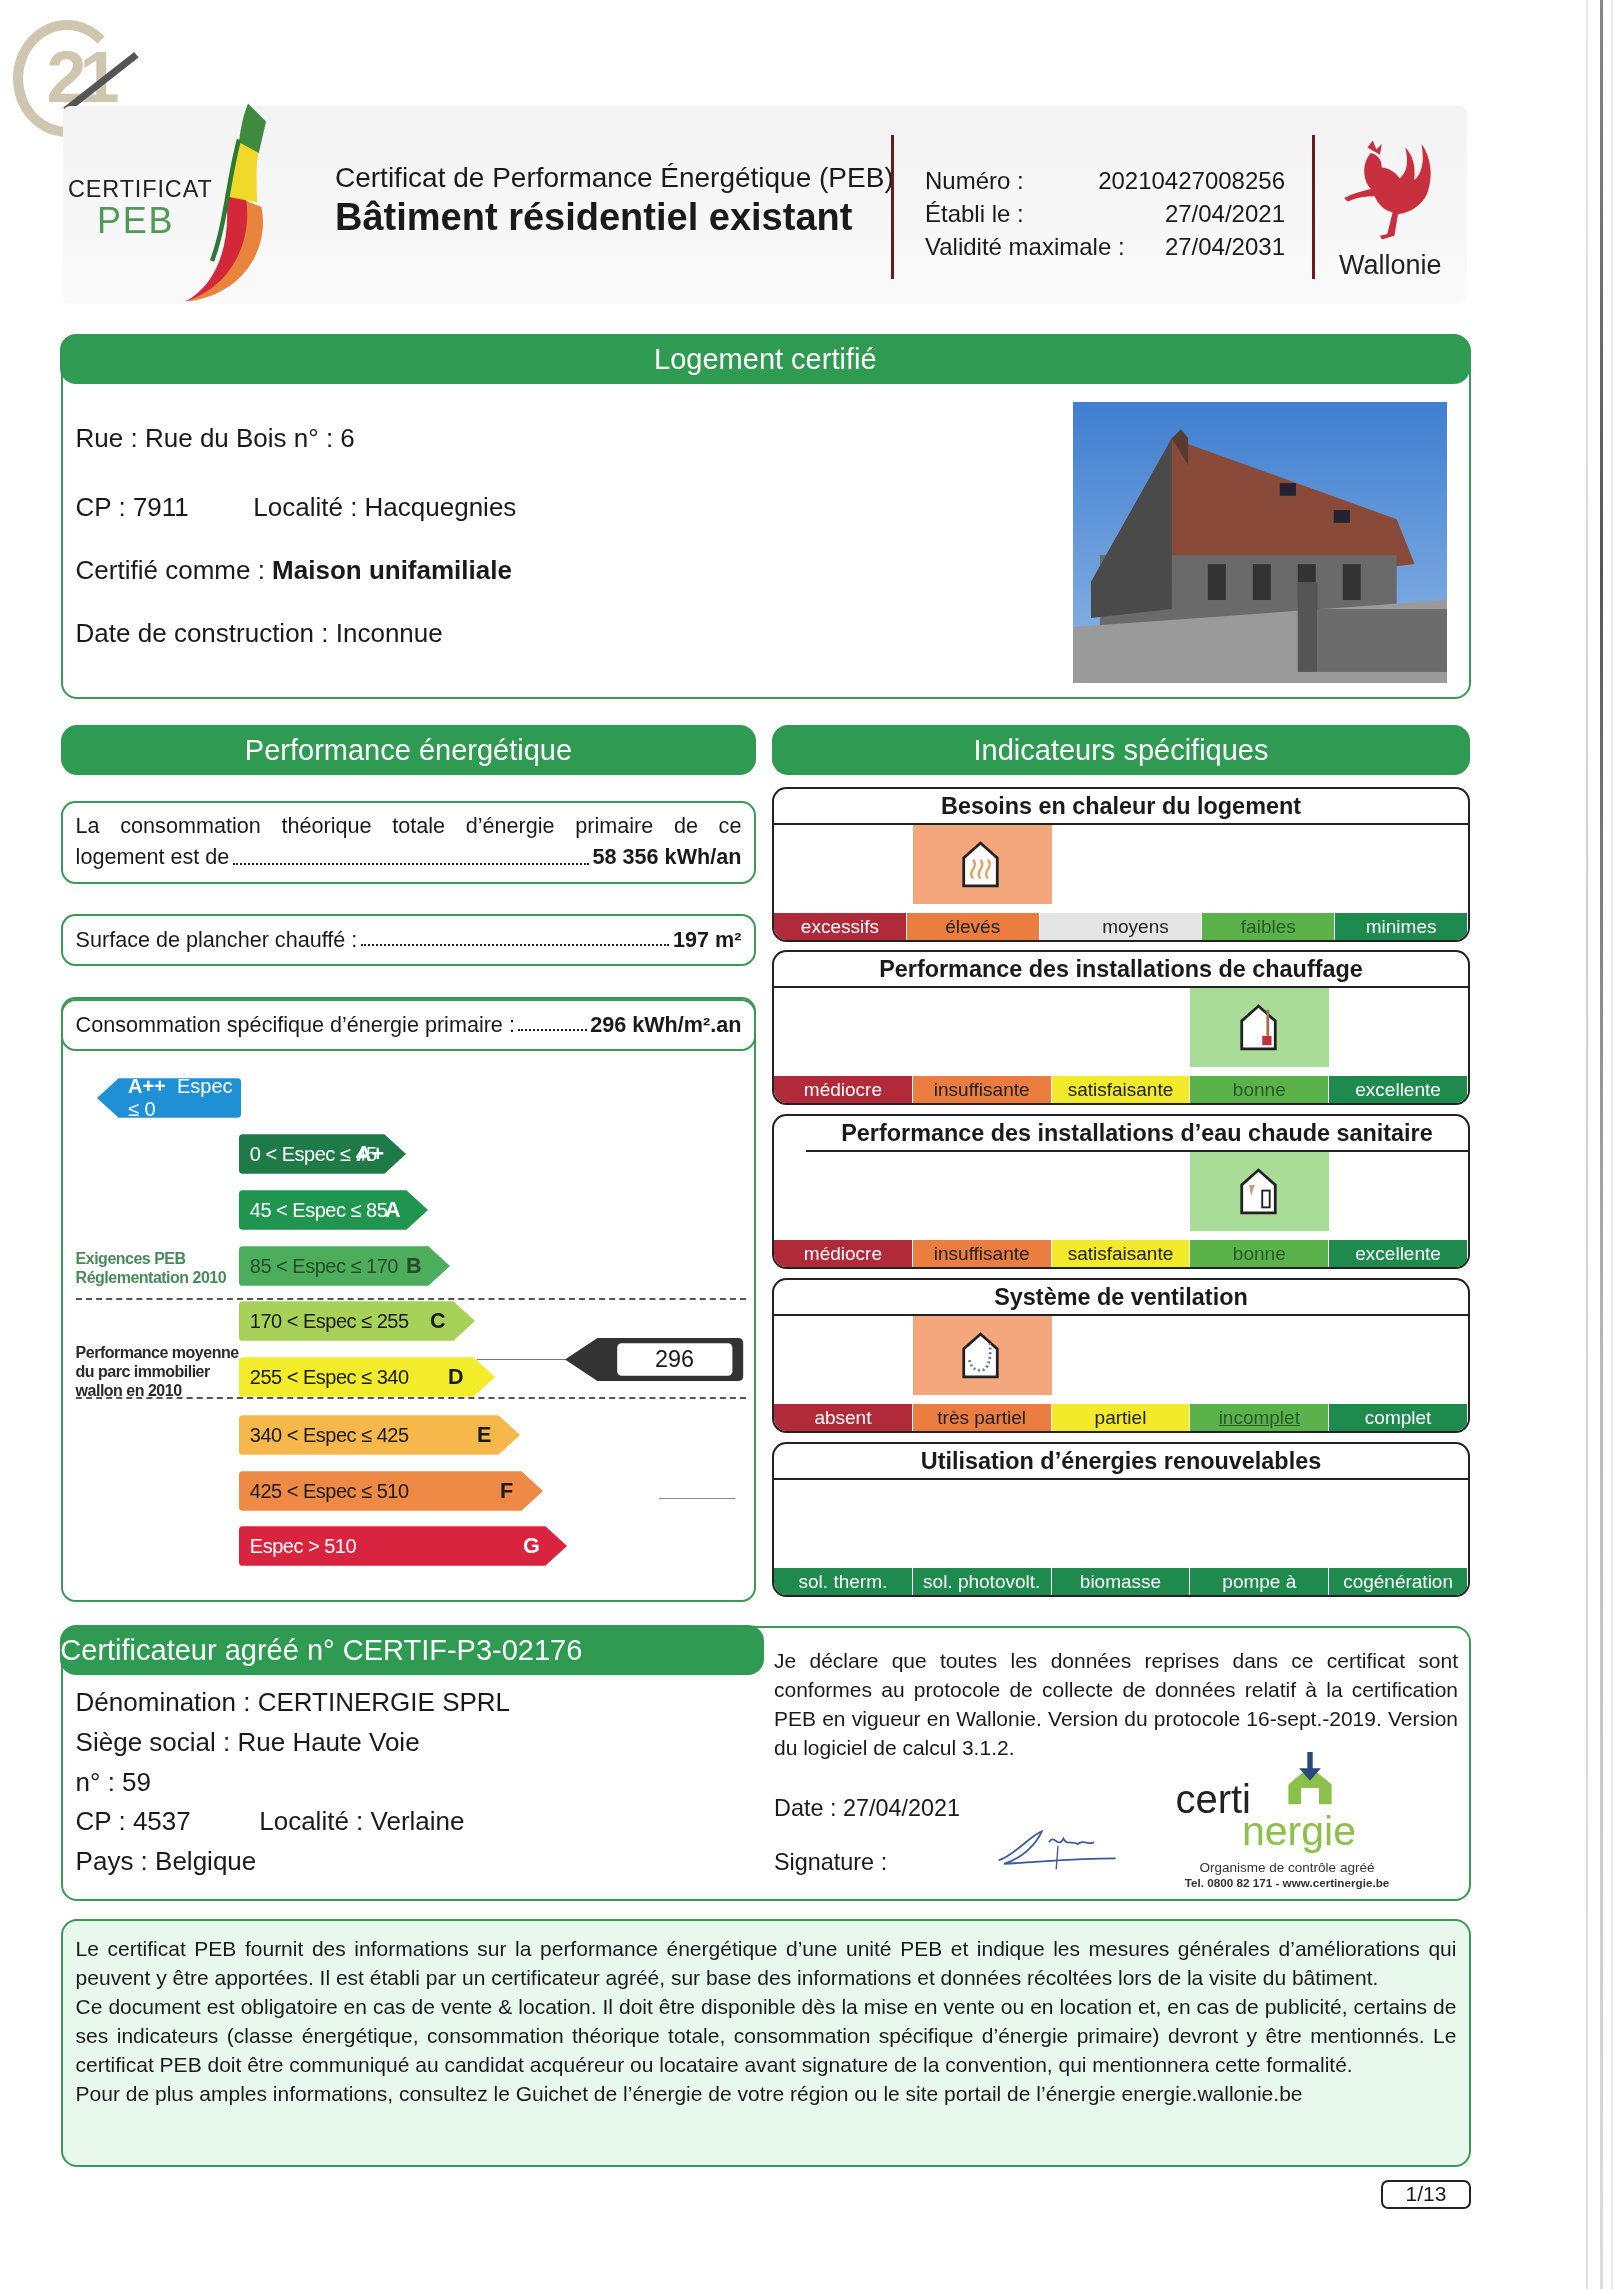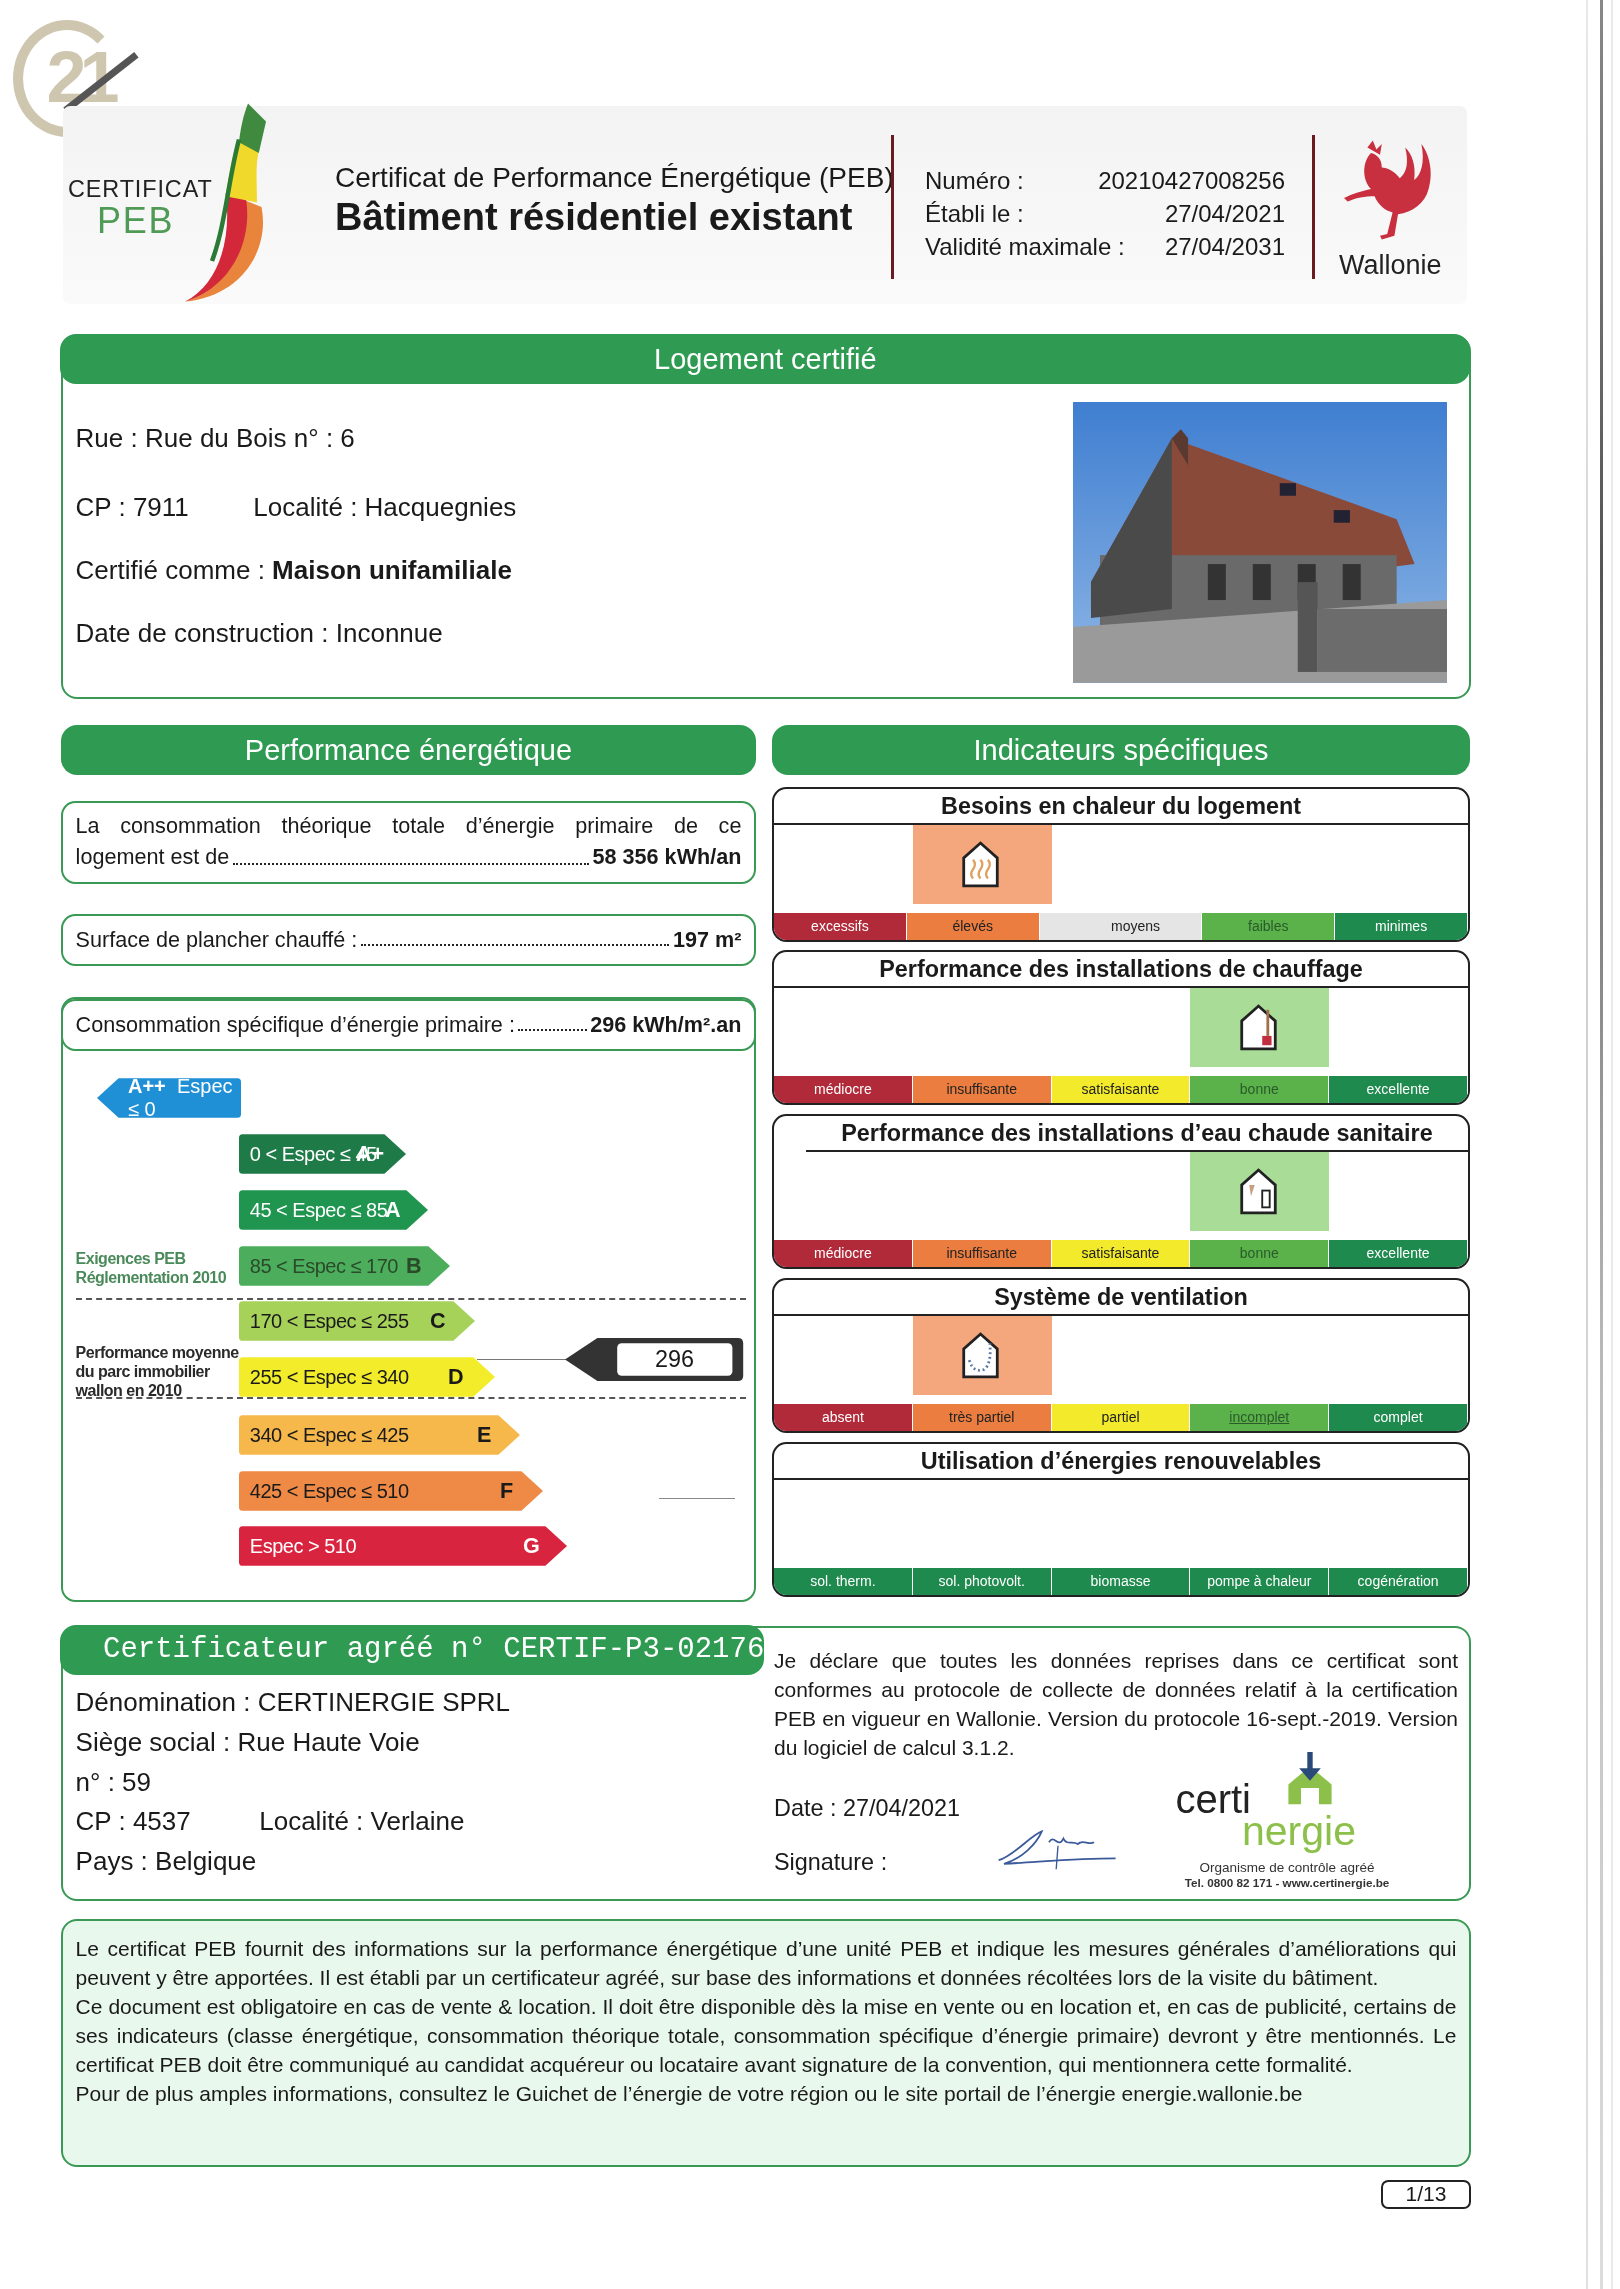--- a/index.html
+++ b/index.html
@@ -60,26 +60,26 @@
   .side-label { position: absolute; font-weight: bold; font-size: 16px; line-height: 19px; letter-spacing: -0.5px; }
   .dash-line { position: absolute; height: 0; border-top: 2.7px dashed #555; }
   .marker { position: absolute; }
 
   
   .ind { position: absolute; left: 772px; width: 698px; height: 155px; border: 2.7px solid #222; border-radius: 14.4px; overflow: hidden; background: #fff; }
   .ind .ttl { height: 36px; border-bottom: 2.7px solid #222; text-align: center; font-weight: bold; font-size: 23.4px; line-height: 34px; }
   .ind .cols { position: absolute; left: 0; top: 36px; right: 0; height: 79px; display: flex; }
   .ind .cols div { flex: 1; }
   .ind .scale { position: absolute; left: 0; right: 0; bottom: 0; height: 27px; display: flex; }
-  .ind .scale div { flex: 1; text-align: center; font-size: 14px; line-height: 27px; border-right: 0.9px solid #fff; }
+  .ind .scale div { flex: 1; text-align: center; font-size: 19px; line-height: 27px; border-right: 0.9px solid #fff; }
   .ind-icon { position: absolute; top: 52px; }
 
   
   .cert-box { position: absolute; left: 61px; top: 1626px; width: 1410px; height: 275px; border: 2.7px solid #3a9a55; border-radius: 16px; }
-  .cert-bar { left: -2.7px; top: -2.7px; width: 704px; text-align: right; font-family: Liberation Mono, monospace; }
+  .cert-bar { left: -2.7px; top: -2.7px; width: 704px; text-align: left; }
   .cert-line { position: absolute; left: 12.6px; font-size: 26px; }
   .decl { position: absolute; left: 711px; top: 18px; width: 684px; font-size: 21px; line-height: 29px; text-align: justify; }
   .decl-date { position: absolute; left: 711px; top: 167px; font-size: 23.4px; }
   .decl-sig { position: absolute; left: 711px; top: 221px; font-size: 23.4px; }
 
   .info-box { position: absolute; left: 61px; top: 1919px; width: 1410px; height: 248px; border: 2.7px solid #3a9a55; border-radius: 16px; background: #e9f8ec; padding: 12.6px 12.6px; font-size: 21px; line-height: 29px; }
   .page-num { position: absolute; left: 1381px; top: 2180px; width: 90px; height: 29px; border: 2.7px solid #222; border-radius: 7.2px; text-align: center; font-size: 21px; line-height: 23.4px; }
 </style>
 </head>
 <body>

